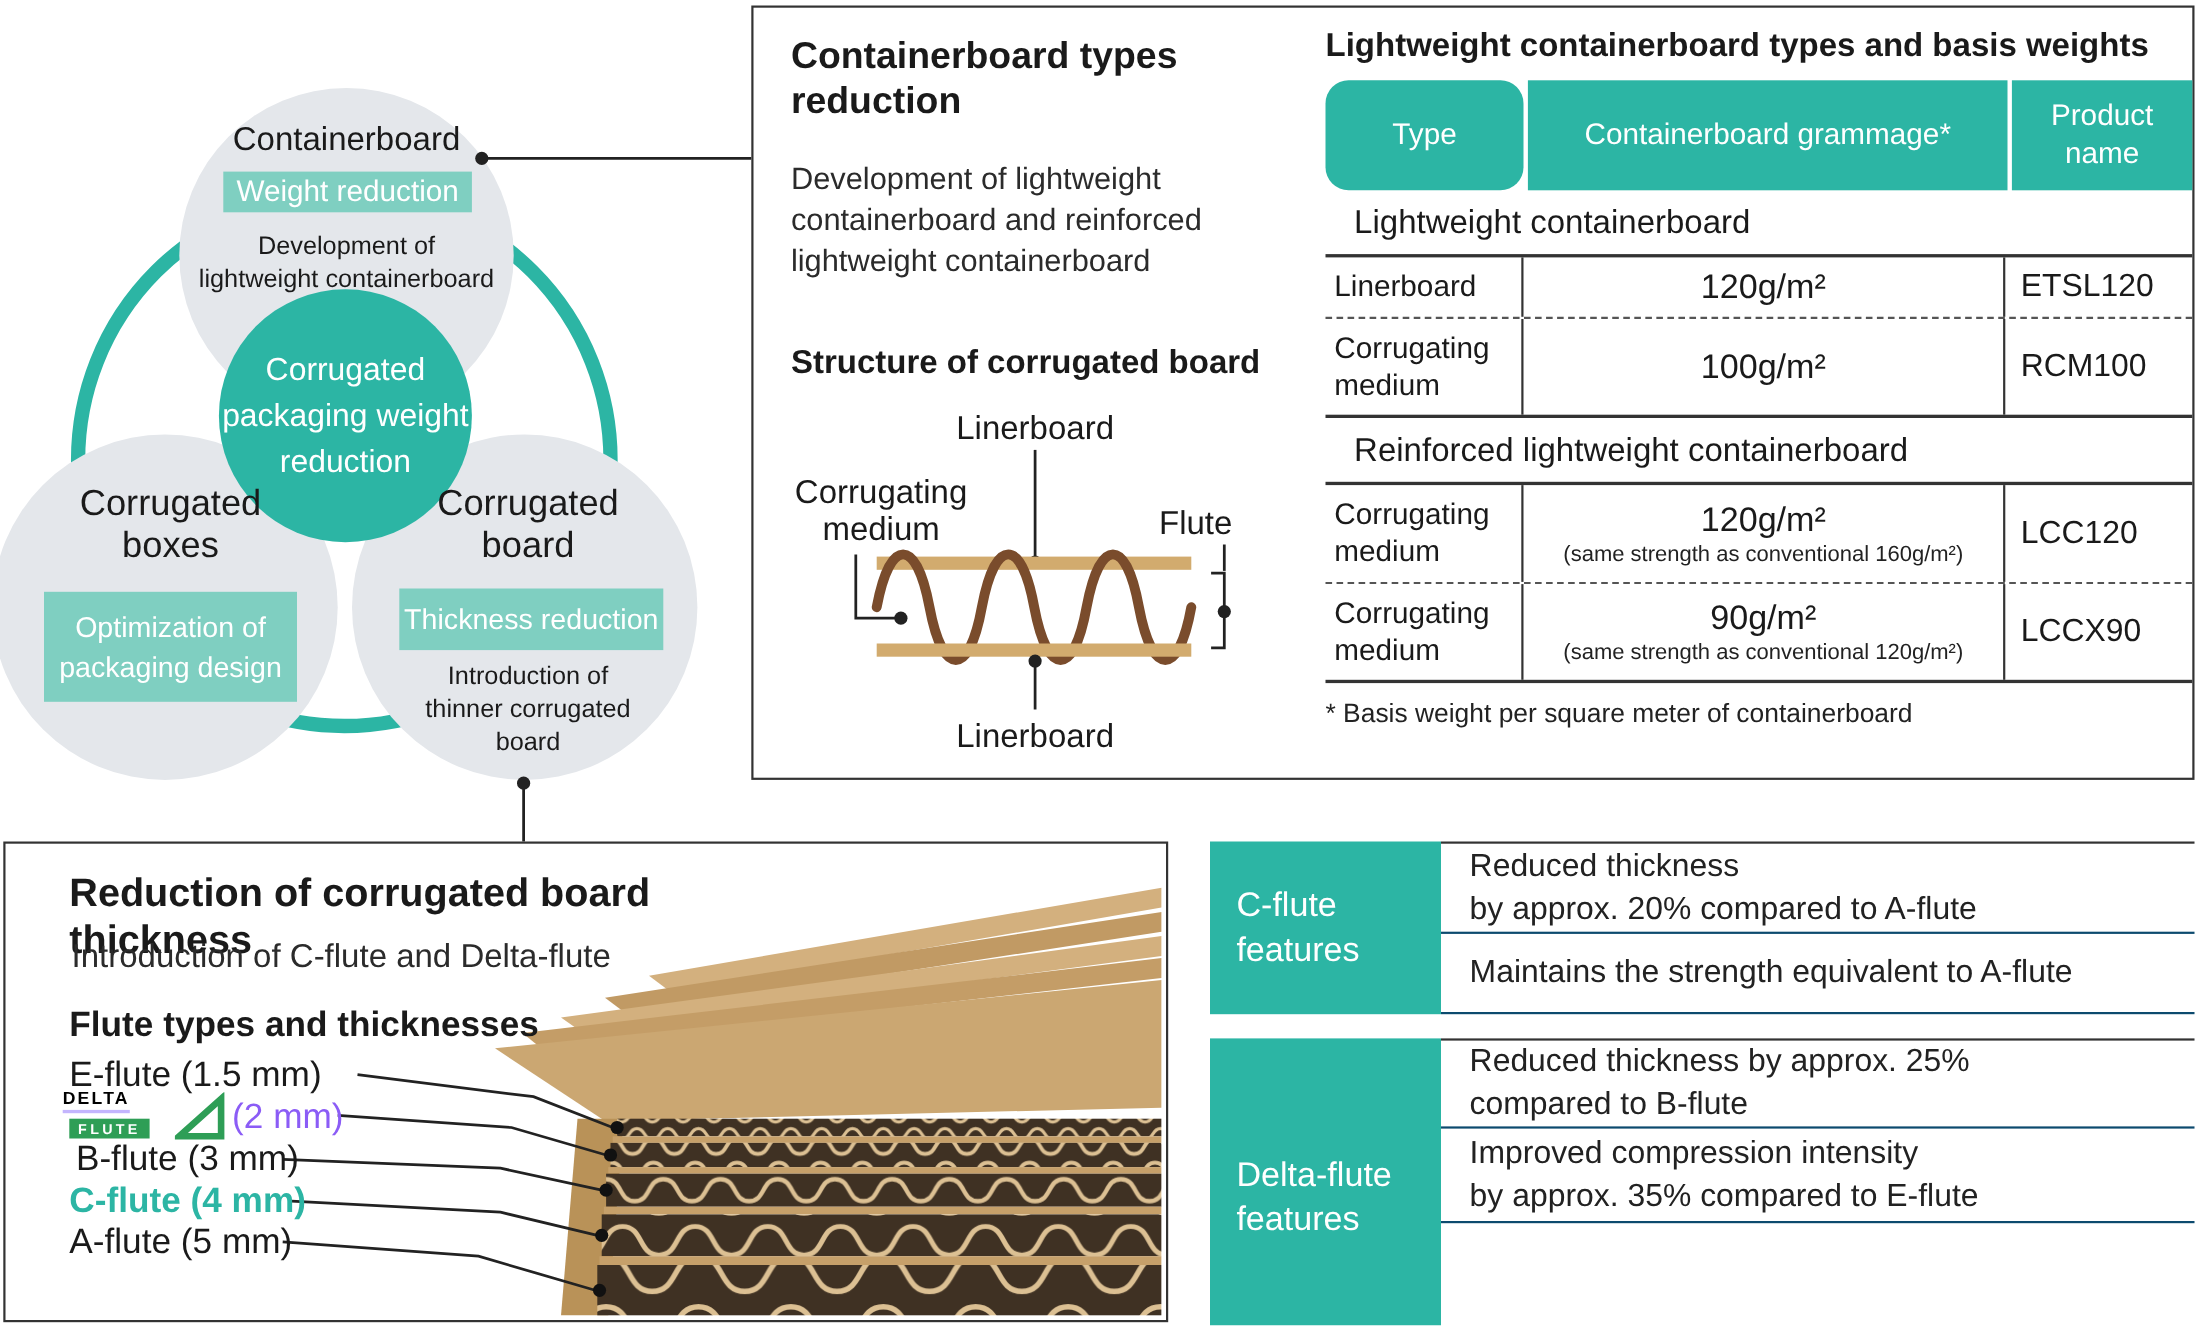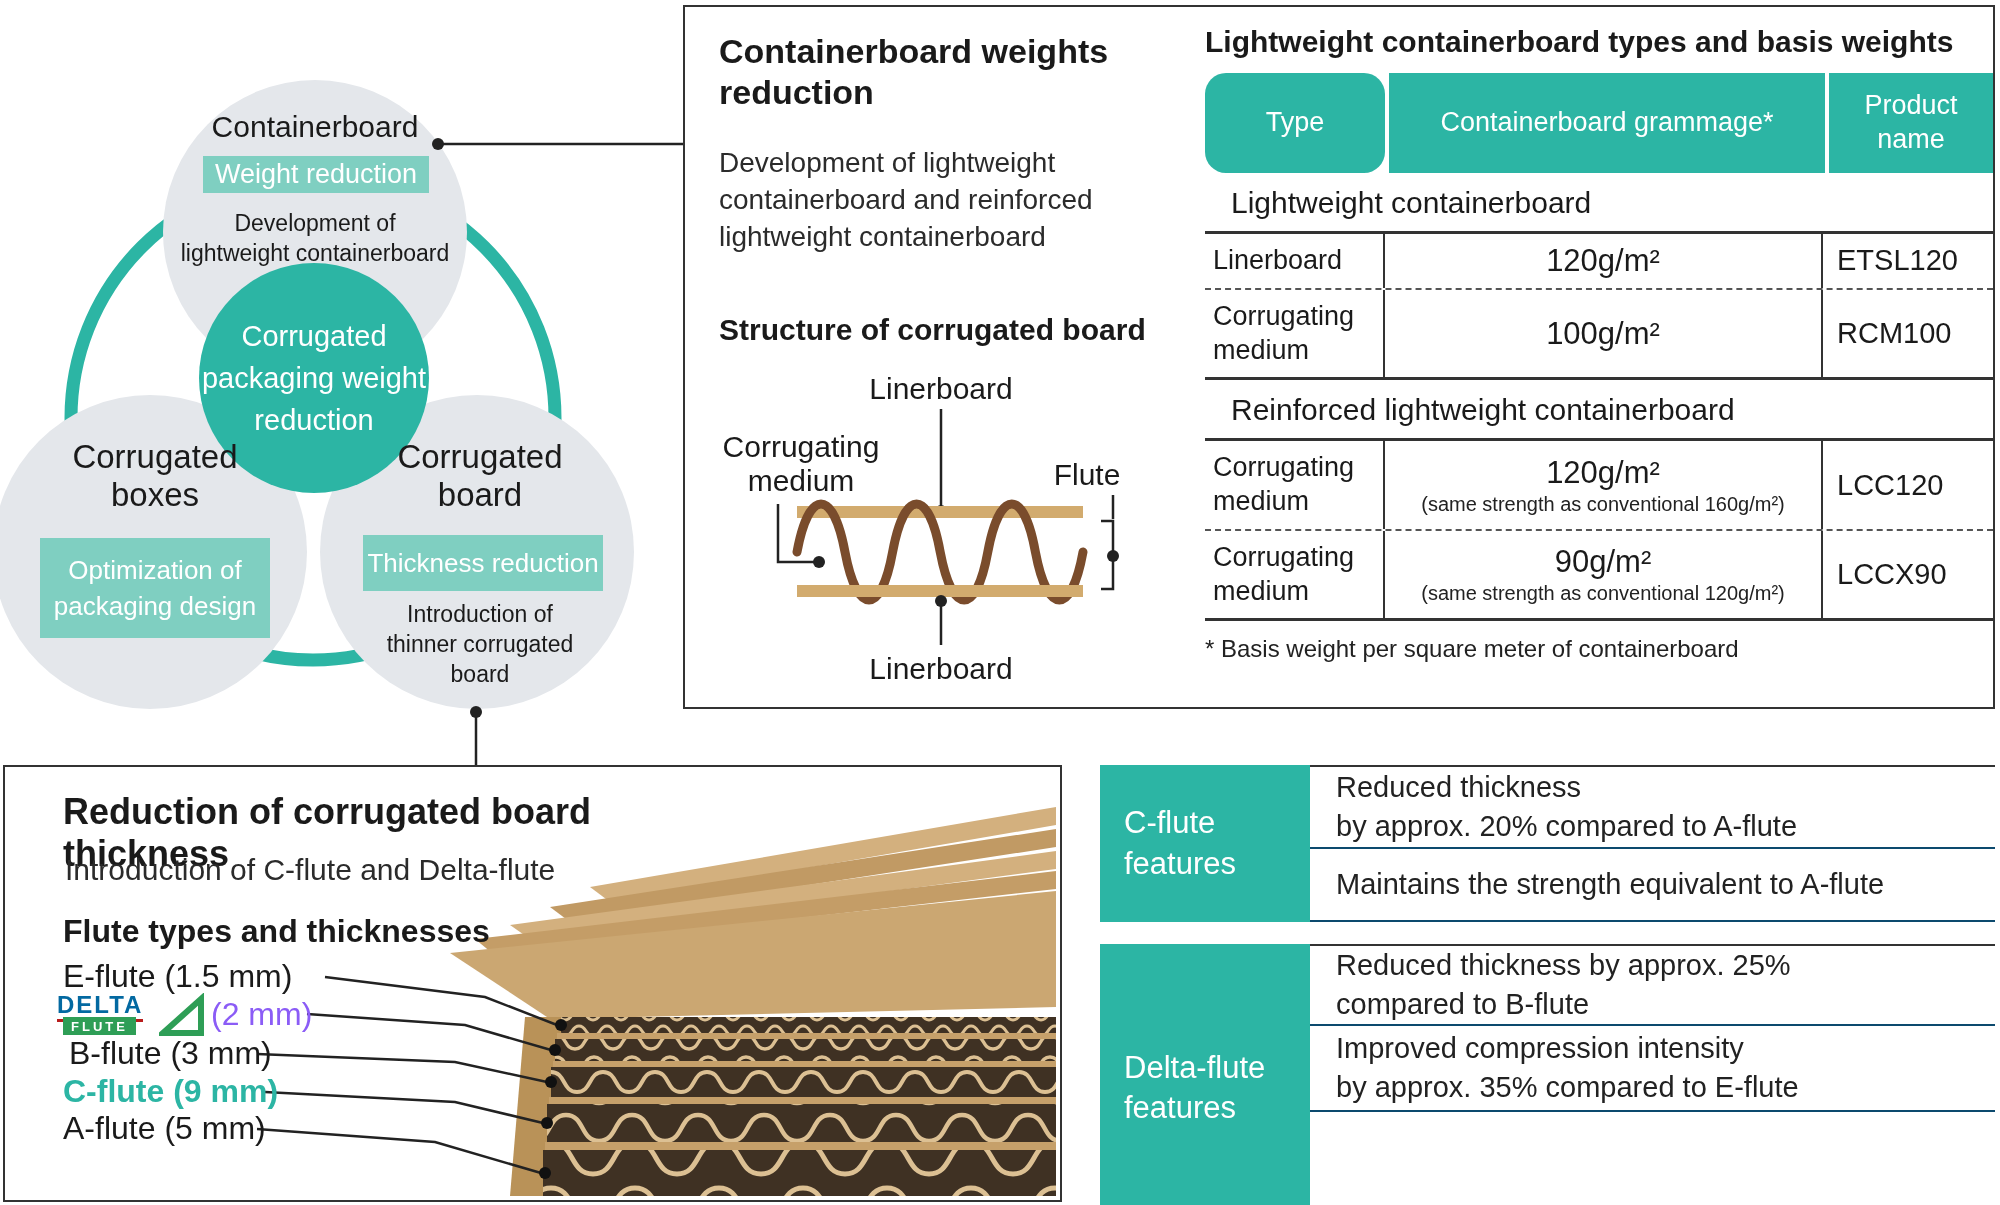--- a/index.html
+++ b/index.html
@@ -49,21 +49,21 @@
   .bp-subtitle{left:60px;top:86px;width:700px;font-size:30px;color:#2b2b2b;}
   .bp-flute-heading{left:58px;top:146px;width:500px;font-size:32px;font-weight:600;}
   .flute-label{font-size:32px;color:#1a1a1a;}
   .fl-e{left:58px;top:191px;}
   .fl-b{left:64px;top:268px;}
   .fl-c{left:58px;top:306px;color:#2cb5a4;font-weight:700;}
   .fl-a{left:58px;top:343px;}
   .fl-delta-mm{left:206px;top:229px;color:#8b5cf6;font-size:32px;}
   
   #delta-logo{left:52px;top:226px;width:150px;height:44px;}
-  .delta-word{position:absolute;left:0;top:-2px;font-size:24px;font-weight:800;color:#0369a1;letter-spacing:2px;border-bottom:3px solid #b91c1c;padding-bottom:0px;}
+  .delta-word{position:absolute;left:0;top:-2px;font-size:16px;font-weight:800;color:#000000;letter-spacing:2px;border-bottom:3px solid #c4b5fd;padding-bottom:0px;}
   .flute-box{position:absolute;left:6px;top:24px;background:#2e9e56;color:#fff;font-size:13px;font-weight:700;
      letter-spacing:3px;padding:2px 8px 1px 8px;}
   
   .feat-label{background:#2cb5a4;color:#fff;font-size:31px;line-height:1.3;display:flex;
      flex-direction:column;justify-content:center;padding-left:24px;box-sizing:border-box;}
   #cflute-label{left:1100px;top:765px;width:210px;height:157px;}
   #delta-label{left:1100px;top:944px;width:210px;height:288px;}
   .feat-rows{position:absolute;border-top:2px solid #333;}
   #cflute-rows{left:1310px;top:765px;width:685px;}
   #delta-rows{left:1310px;top:944px;width:685px;}
@@ -112,21 +112,21 @@
     <div>board</div>
   </div>
   <div class="abs badge venn-right-badge">Thickness reduction</div>
   <div class="abs ctr venn-right-desc">
     <div>Introduction of</div>
     <div>thinner corrugated</div>
     <div>board</div>
   </div>
 
   <div class="abs panel" id="top-panel">
-    <div class="abs tp-title">Containerboard weights reduction</div>
+    <div class="abs tp-title">Containerboard types reduction</div>
     <div class="abs tp-desc">
       <div>Development of lightweight</div>
       <div>containerboard and reinforced</div>
       <div>lightweight containerboard</div>
     </div>
     <div class="abs tp-structure-title">Structure of corrugated board</div>
 
     <svg class="abs" style="left:0;top:0;" width="520" height="696" viewBox="0 0 520 696">
       <text x="256" y="392" font-size="30" text-anchor="middle" fill="#1a1a1a">Linerboard</text>
       <line x1="256" y1="402" x2="256" y2="504" stroke="#222" stroke-width="2.5"></line>
@@ -255,21 +255,21 @@
     <div class="abs flute-label fl-e">E-flute (1.5 mm)</div>
     <div class="abs" id="delta-logo">
       <span class="delta-word">DELTA</span>
       <span class="flute-box">FLUTE</span>
       <svg width="46" height="44" viewBox="0 0 46 44" style="position:absolute;left:102px;top:0;">
         <polygon points="4,40 42,40 42,6" fill="none" stroke="#2e9e56" stroke-width="6"></polygon>
       </svg>
     </div>
     <div class="abs fl-delta-mm">(2 mm)</div>
     <div class="abs flute-label fl-b">B-flute (3 mm)</div>
-    <div class="abs flute-label fl-c">C-flute (9 mm)</div>
+    <div class="abs flute-label fl-c">C-flute (4 mm)</div>
     <div class="abs flute-label fl-a">A-flute (5 mm)</div>
   </div>
 
   <div class="abs feat-label" id="cflute-label">
     <div>C-flute</div>
     <div>features</div>
   </div>
   <div class="feat-rows" id="cflute-rows">
     <div class="feat-row fr-c1">
       <div>Reduced thickness</div>

